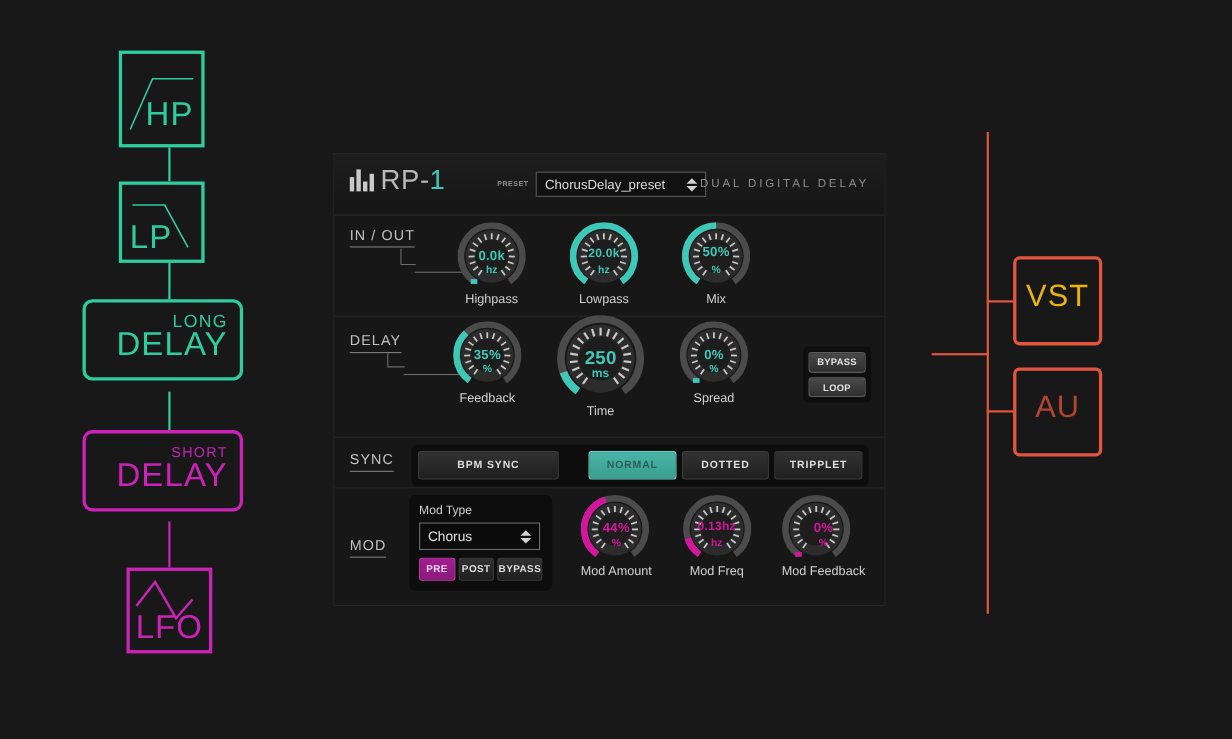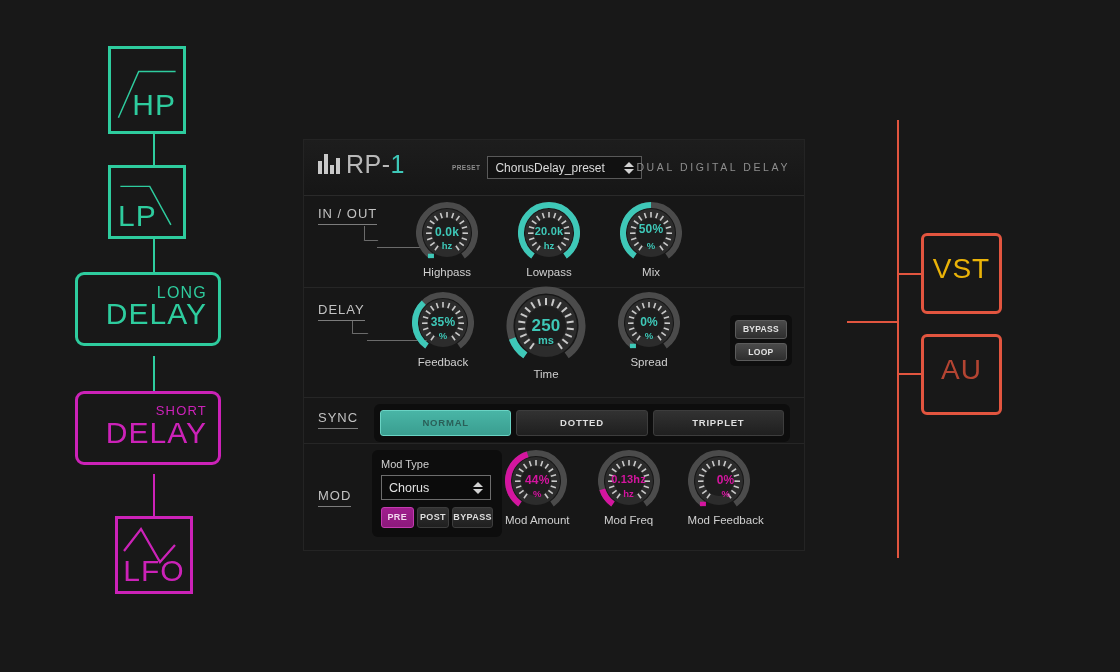--- a/index.html
+++ b/index.html
@@ -446,20 +446,21 @@
         </div>
       <div class="btn-pod" style="right:12px; top:27px;">
           <div class="mini-btn">BYPASS</div>
           <div class="mini-btn">LOOP</div>
         </div>
     </div>
 
     <div class="section" style="height:46px;">
       <div class="sec-title" style="top:12px;">SYNC</div>
       <div class="seg-pod" style="left:70px; top:6px; width:416px;">
+          <div class="seg-btn" style="flex: 0 0 128px; margin-right: 22px;">BPM SYNC</div>
           <div class="seg-btn on-teal" style="flex: 1 1 0%;">NORMAL</div>
           <div class="seg-btn" style="flex: 1 1 0%;">DOTTED</div>
           <div class="seg-btn" style="flex: 1 1 0%;">TRIPPLET</div>
         </div>
     </div>
 
     <div class="section" style="height:105px; border-bottom:none;">
       <div class="sec-title" style="top:44px;">MOD</div>
       <div class="modtype-pod" style="left:68px; top:6px; width:130px;">
         <div class="modtype-lbl">Mod Type</div>
@@ -469,21 +470,21 @@
               <i class="up"></i>
               <i class="dn"></i>
             </span>
         </div>
         <div class="prepost">
             <div class="seg-btn on-mag" style="flex: 1 1 0%;">PRE</div>
             <div class="seg-btn" style="flex: 1 1 0%;">POST</div>
             <div class="seg-btn" style="flex: 1 1 0%;">BYPASS</div>
           </div>
       </div>
-      <div class="knob-row" style="left: 201px; top: 6px; gap: 28px; align-items: flex-start;">
+      <div class="knob-row" style="left: 224px; top: 6px; gap: 28px; align-items: flex-start;">
           <div class="knob-unit">
             <svg class="knob-svg" width="62" height="62" viewBox="0 0 62 62">
               <path d="M 14.939859782170718 53.93625724009178 A 28 28 0 1 1 47.0601402178293 53.93625724009176" fill="none" stroke="#4b4b4b" stroke-width="6" stroke-linecap="butt"></path>
               <path d="M 14.939859782170718 53.93625724009178 A 28 28 0 0 1 22.626857816829578 4.281270801544245" fill="none" stroke="#d4159f" stroke-width="6" stroke-linecap="butt"></path>
               <circle cx="31" cy="31" r="24" fill="#2c2c2c"></circle>
               <line x1="18.954894836628036" y1="48.20219293006883" x2="22.10956523655879" y2="43.69685668647938" stroke="#c9c9c9" stroke-width="1.6"></line>
               <line x1="14.201122132897279" y1="43.6014960384141" x2="18.60082824094799" y2="40.30110421882945" stroke="#c9c9c9" stroke-width="1.6"></line>
               <line x1="11.114467280602781" y1="37.750228771366395" x2="16.322582992825865" y2="35.98231171219901" stroke="#c9c9c9" stroke-width="1.6"></line>
               <line x1="10.001249394996854" y1="31.229069921377828" x2="15.50092217249768" y2="31.169075418159824" stroke="#c9c9c9" stroke-width="1.6"></line>
               <line x1="10.971944034287233" y1="24.685178210410264" x2="16.217387263402482" y2="26.339060107683768" stroke="#c9c9c9" stroke-width="1.6"></line>

